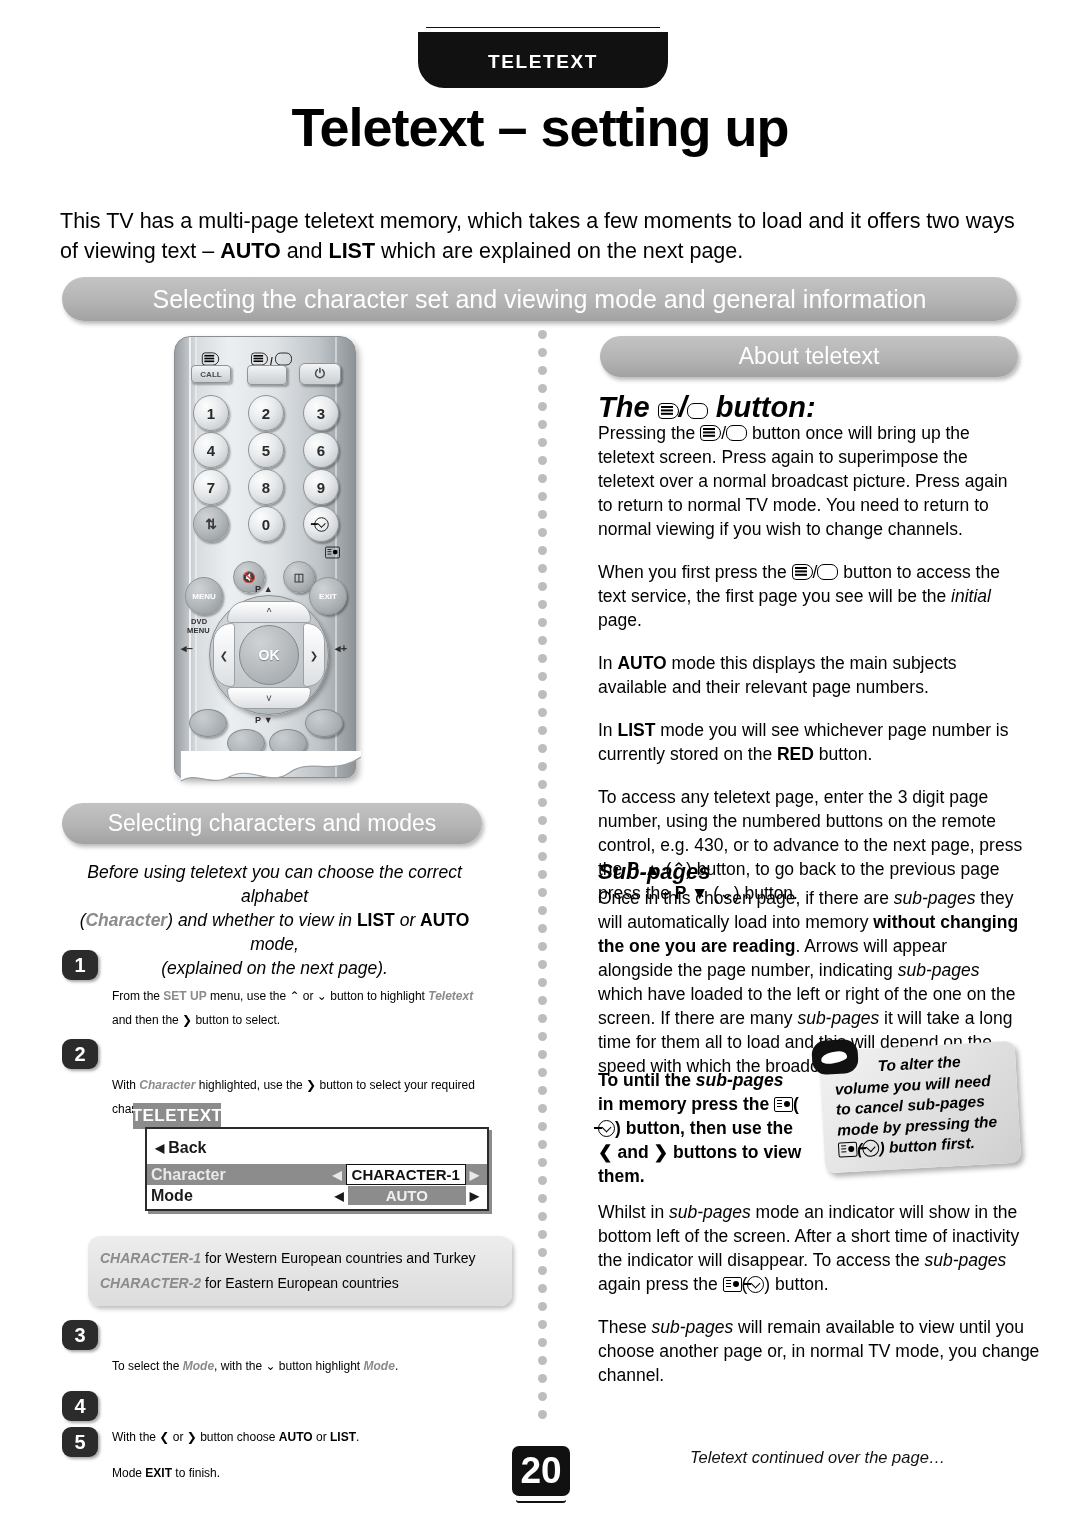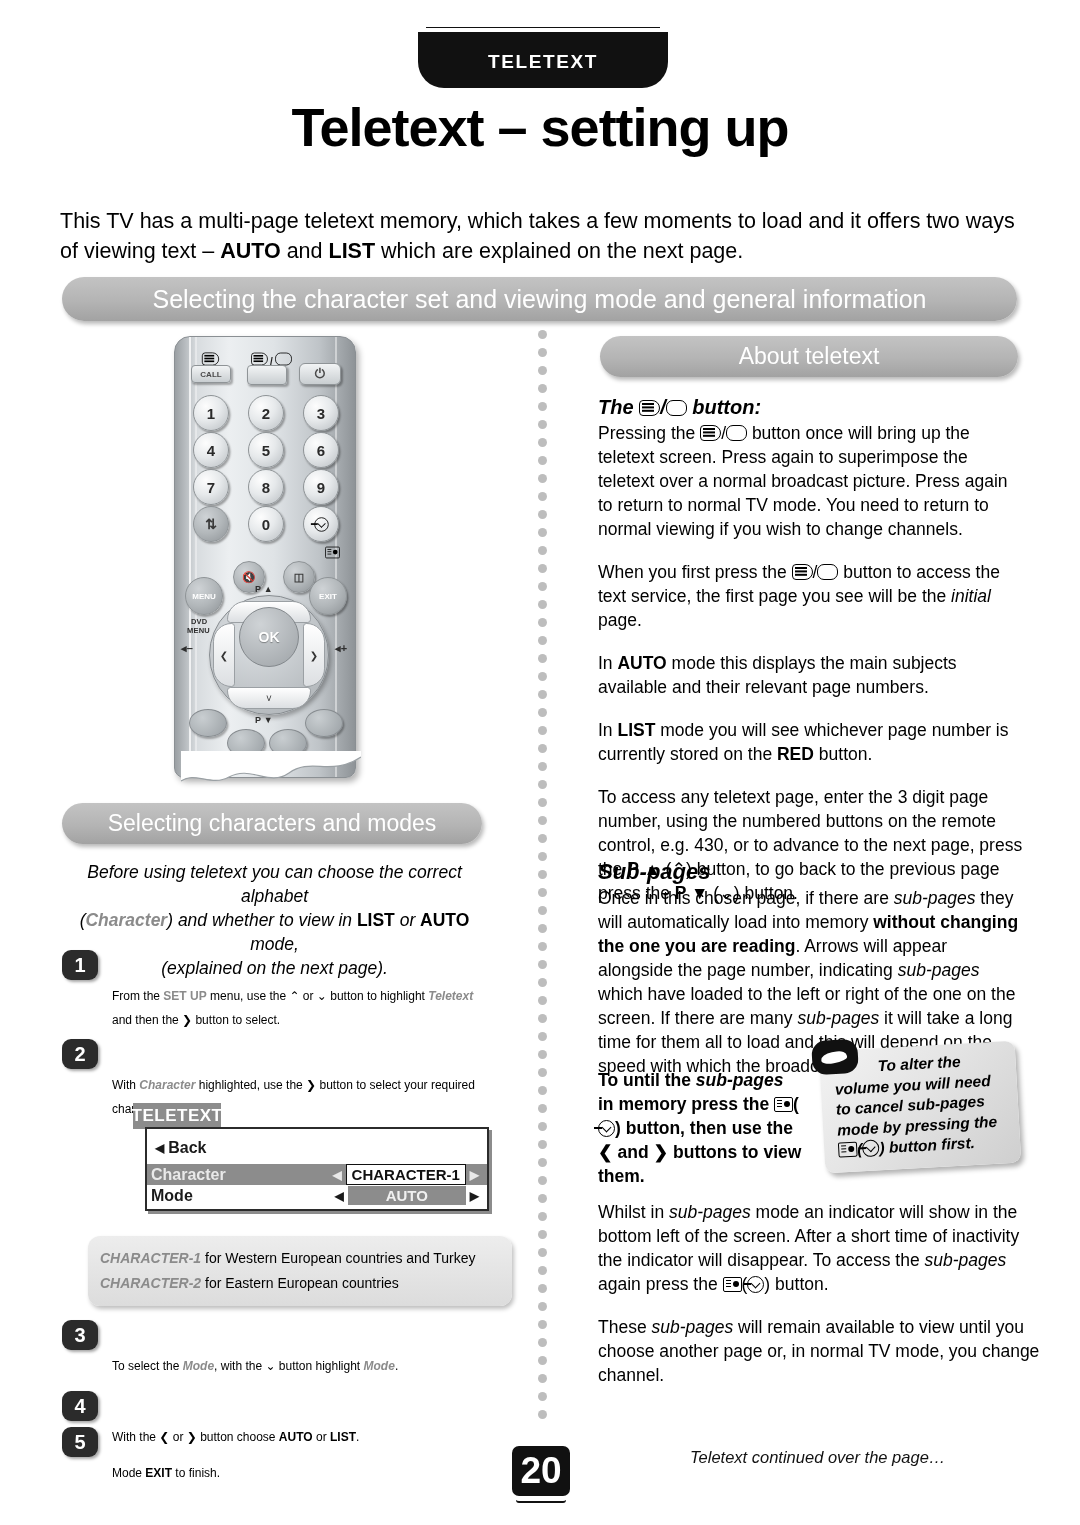--- a/index.html
+++ b/index.html
@@ -93,42 +93,42 @@
     position:absolute;left:34px;top:258px;width:118px;height:118px;border-radius:50%;
     background:radial-gradient(circle at 38% 30%,#dfe3e6,#a8adb1);
     border:1px solid #878c90;box-shadow:2px 3px 4px rgba(0,0,0,.3);
   }
   .dseg{
     position:absolute;background:linear-gradient(180deg,#ffffff,#dcdfe2);
     border:1px solid #9ba0a4;display:flex;align-items:center;justify-content:center;
     font-size:10px;color:#333;
   }
   .ok-btn{
-    position:absolute;left:64px;top:270px;width:58px;height:58px;border-radius:50%;
+    position:absolute;left:64px;top:288px;width:58px;height:58px;border-radius:50%;
     background:radial-gradient(circle at 35% 28%,#cfd3d6,#9ea3a7);
     border:1px solid #82878b;display:flex;align-items:center;justify-content:center;
     font-size:14px;font-weight:700;color:#fff;text-shadow:0 1px 1px rgba(0,0,0,.35);
   }
   .bot-oval{
     position:absolute;border-radius:50%;
     background:radial-gradient(circle at 35% 30%,#c9ced1,#9aa0a4);
     border:1px solid #878c90;box-shadow:1.5px 2px 2px rgba(0,0,0,.3);
   }
   .remote-foot{
     position:absolute;left:6px;top:414px;width:180px;height:44px;overflow:hidden;
   }
 
   
   .tb{position:absolute;font-size:17.5px;line-height:24px;}
   .tb p{margin:0 0 19px 0;}
   .tb b{font-weight:700;}
   .tb i{font-style:italic;}
 
   #about-body{left:598px;top:395px;width:425px;}
-  #about-body .sub-h{font-size:20px;font-weight:700;font-style:italic;margin:0 0 2px 0;}
+  #about-body .sub-h{font-size:29px;font-weight:700;font-style:italic;margin:0 0 2px 0;}
 
   #subpages-body{left:598px;top:860px;width:425px;}
   #subpages-col{left:598px;top:1068px;width:205px;font-weight:700;}
   #subpages-tail{left:598px;top:1200px;width:448px;}
 
   
   #chars-intro{
     position:absolute;left:62px;top:860px;width:425px;text-align:center;
     font-size:17.5px;line-height:24px;font-style:italic;
   }

